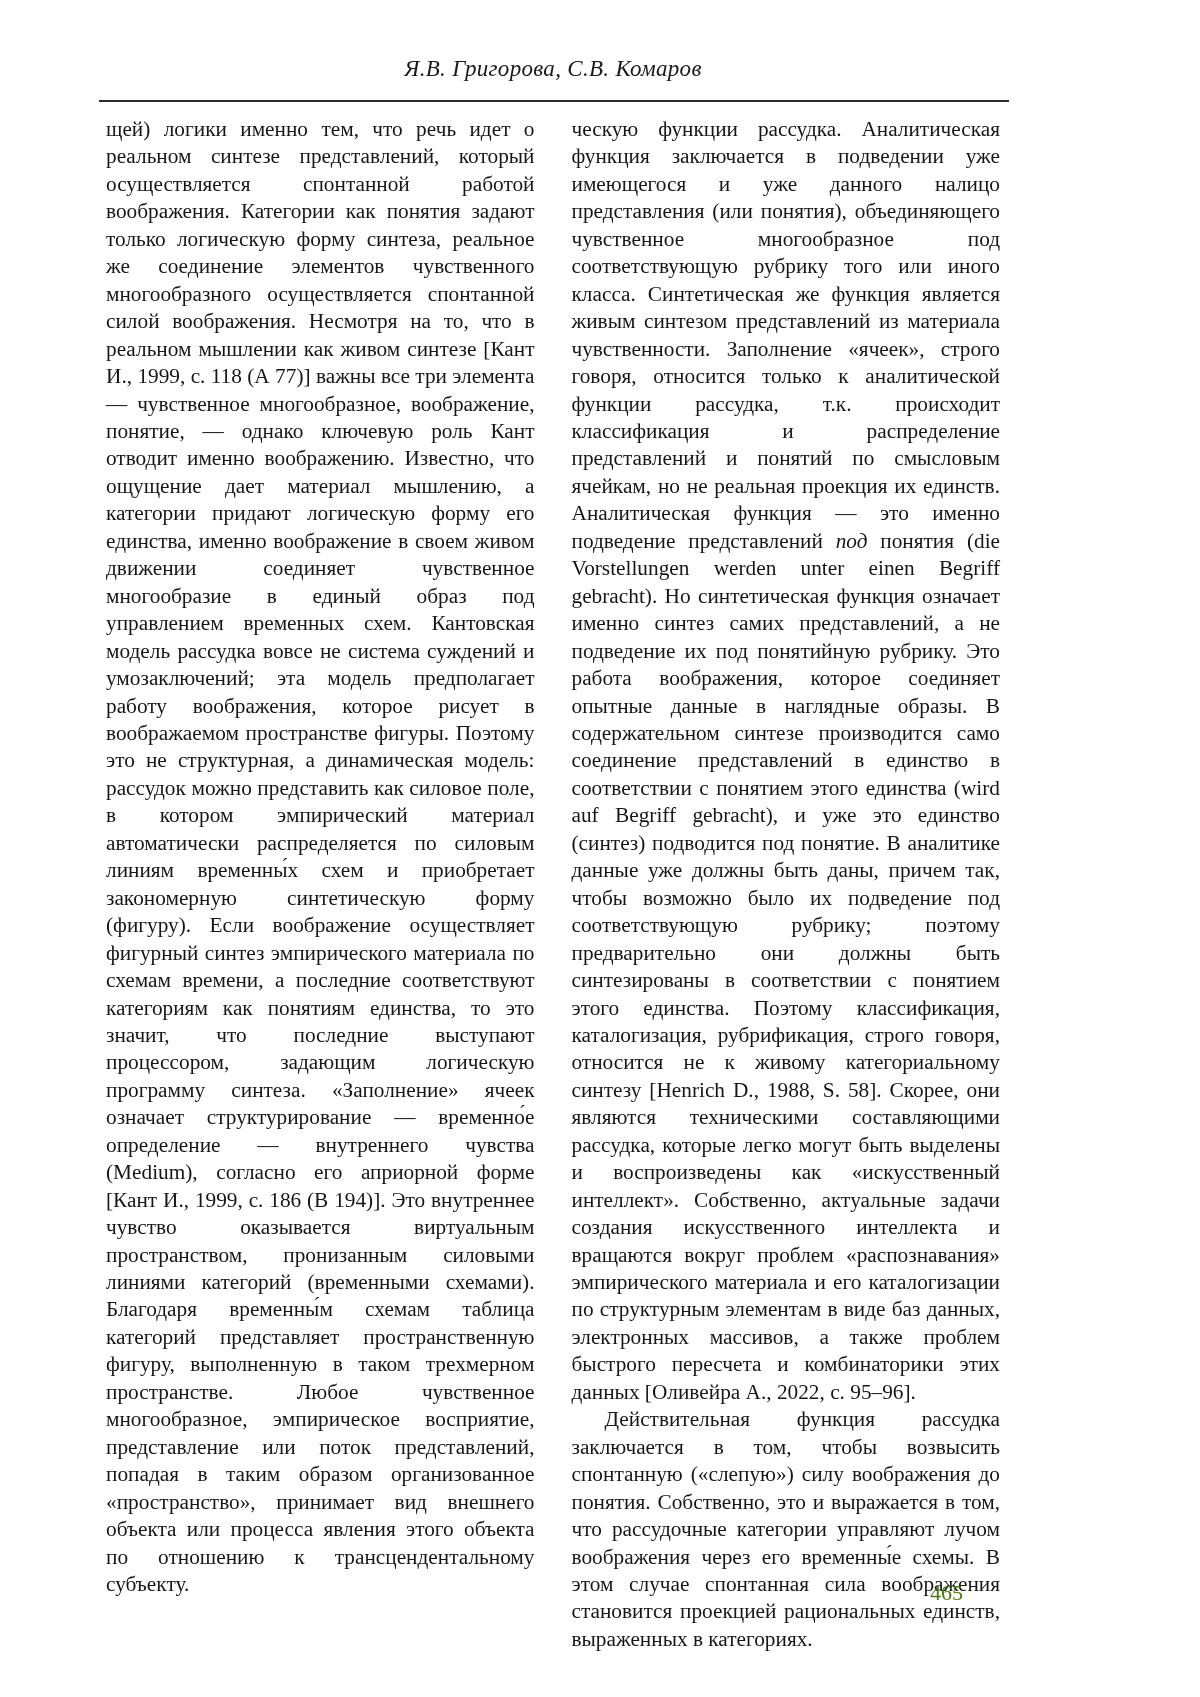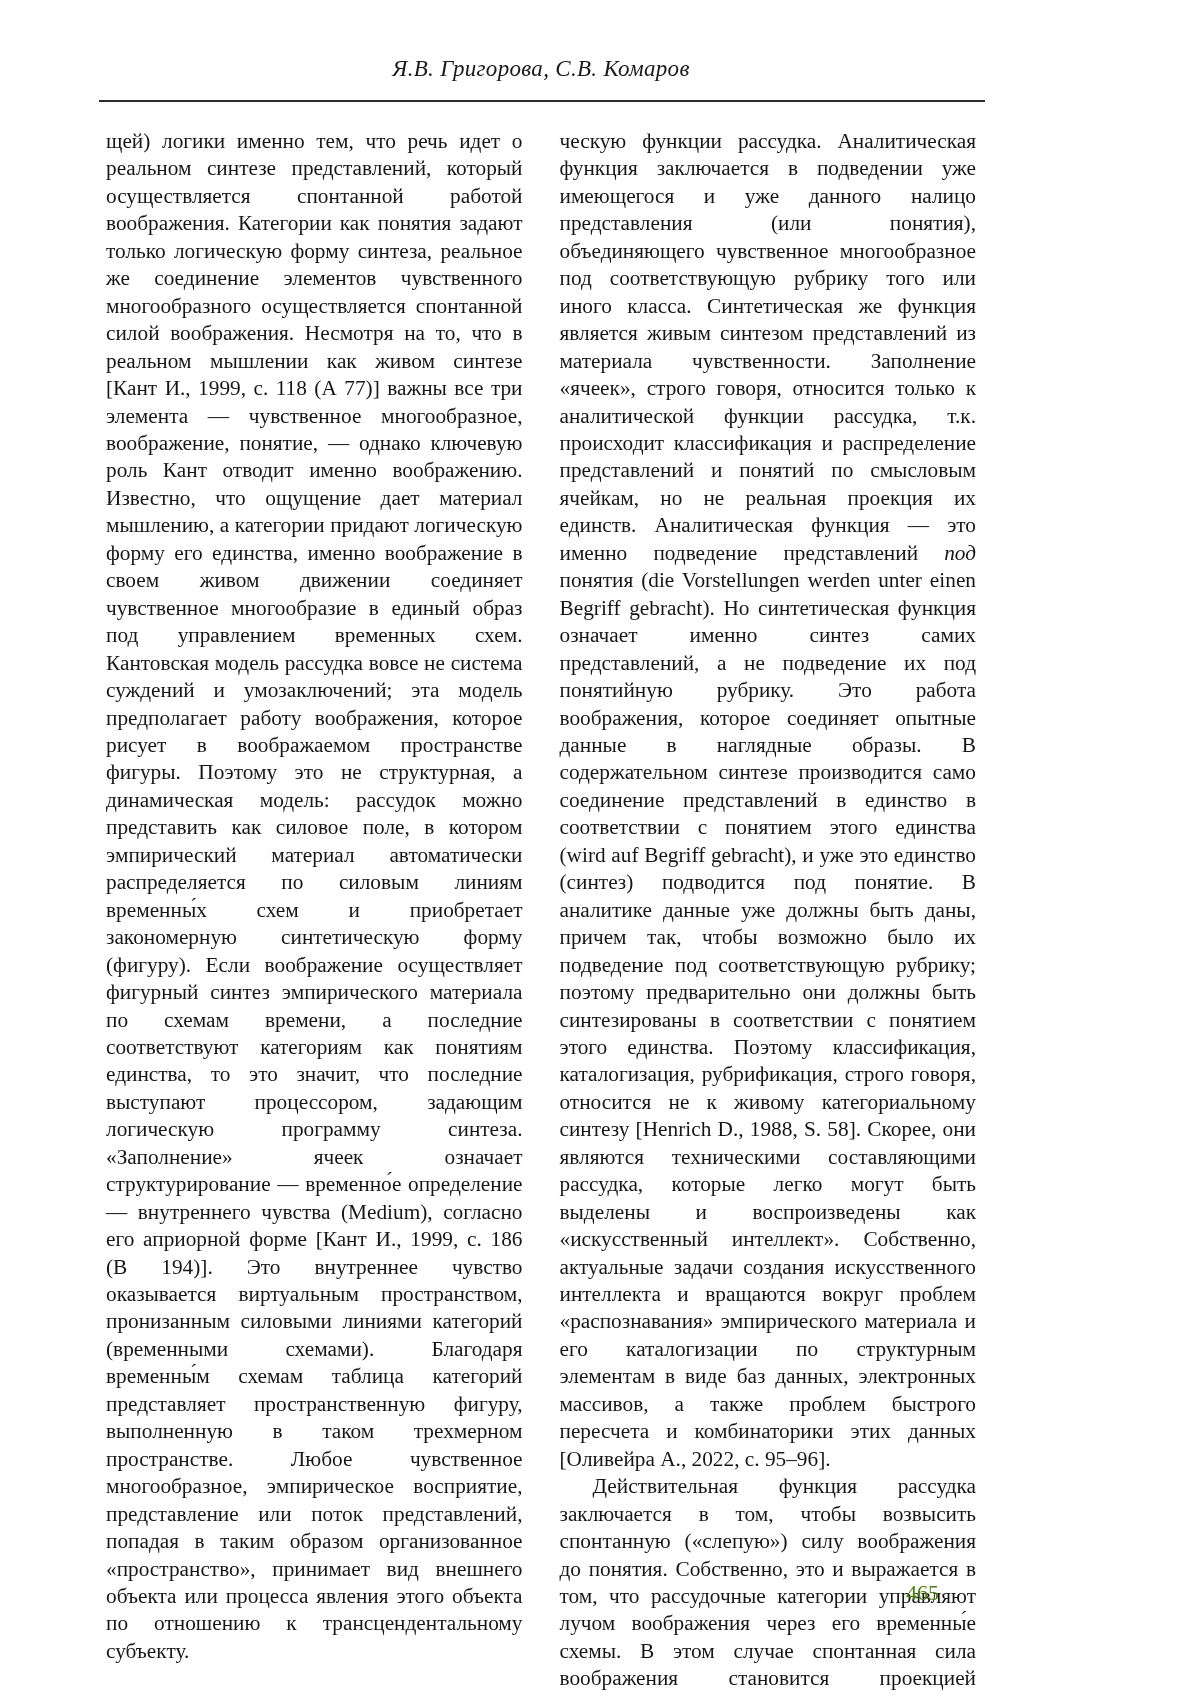--- a/index.html
+++ b/index.html
@@ -8,20 +8,21 @@
     background: #ffffff;
   }
   .page {
     position: relative;
     width: 1088px;
     height: 1697px;
     background: #ffffff;
     color: #161616;
     font-family: "Liberation Serif", "DejaVu Serif", serif;
     overflow: hidden;
+    padding-left: 24px;
   }
   .running-head {
     position: absolute;
     top: 56px;
     left: 102px;
     right: 108px;
     text-align: center;
   }
   .authors {
     font-style: italic;
@@ -32,21 +33,21 @@
   .header-rule {
     position: absolute;
     top: 100px;
     left: 99px;
     right: 103px;
     height: 0;
     border-top: 2px solid #2c2c2c;
   }
   .columns {
     position: absolute;
-    top: 128px;
+    top: 116px;
     left: 106px;
     right: 112px;
     display: flex;
     gap: 37px;
   }
   .column {
     flex: 1 1 0;
     min-width: 0;
     text-align: justify;
     font-size: 21.3px;

